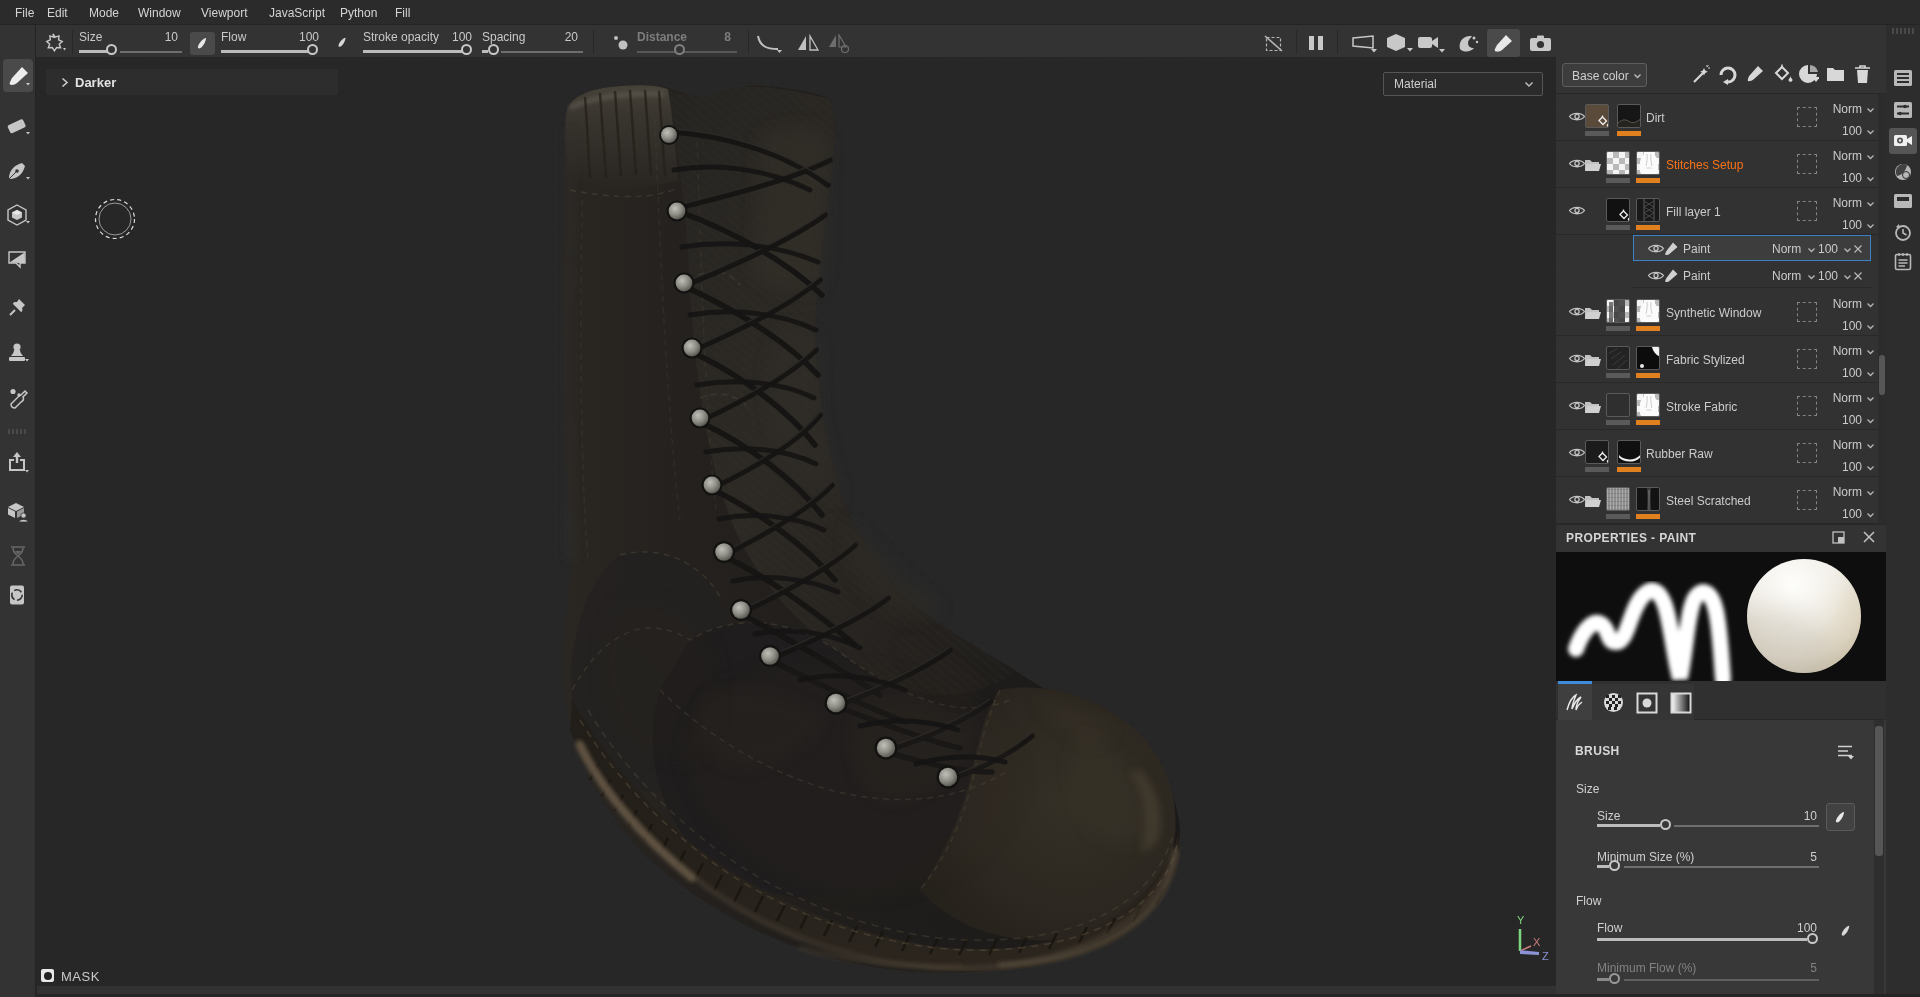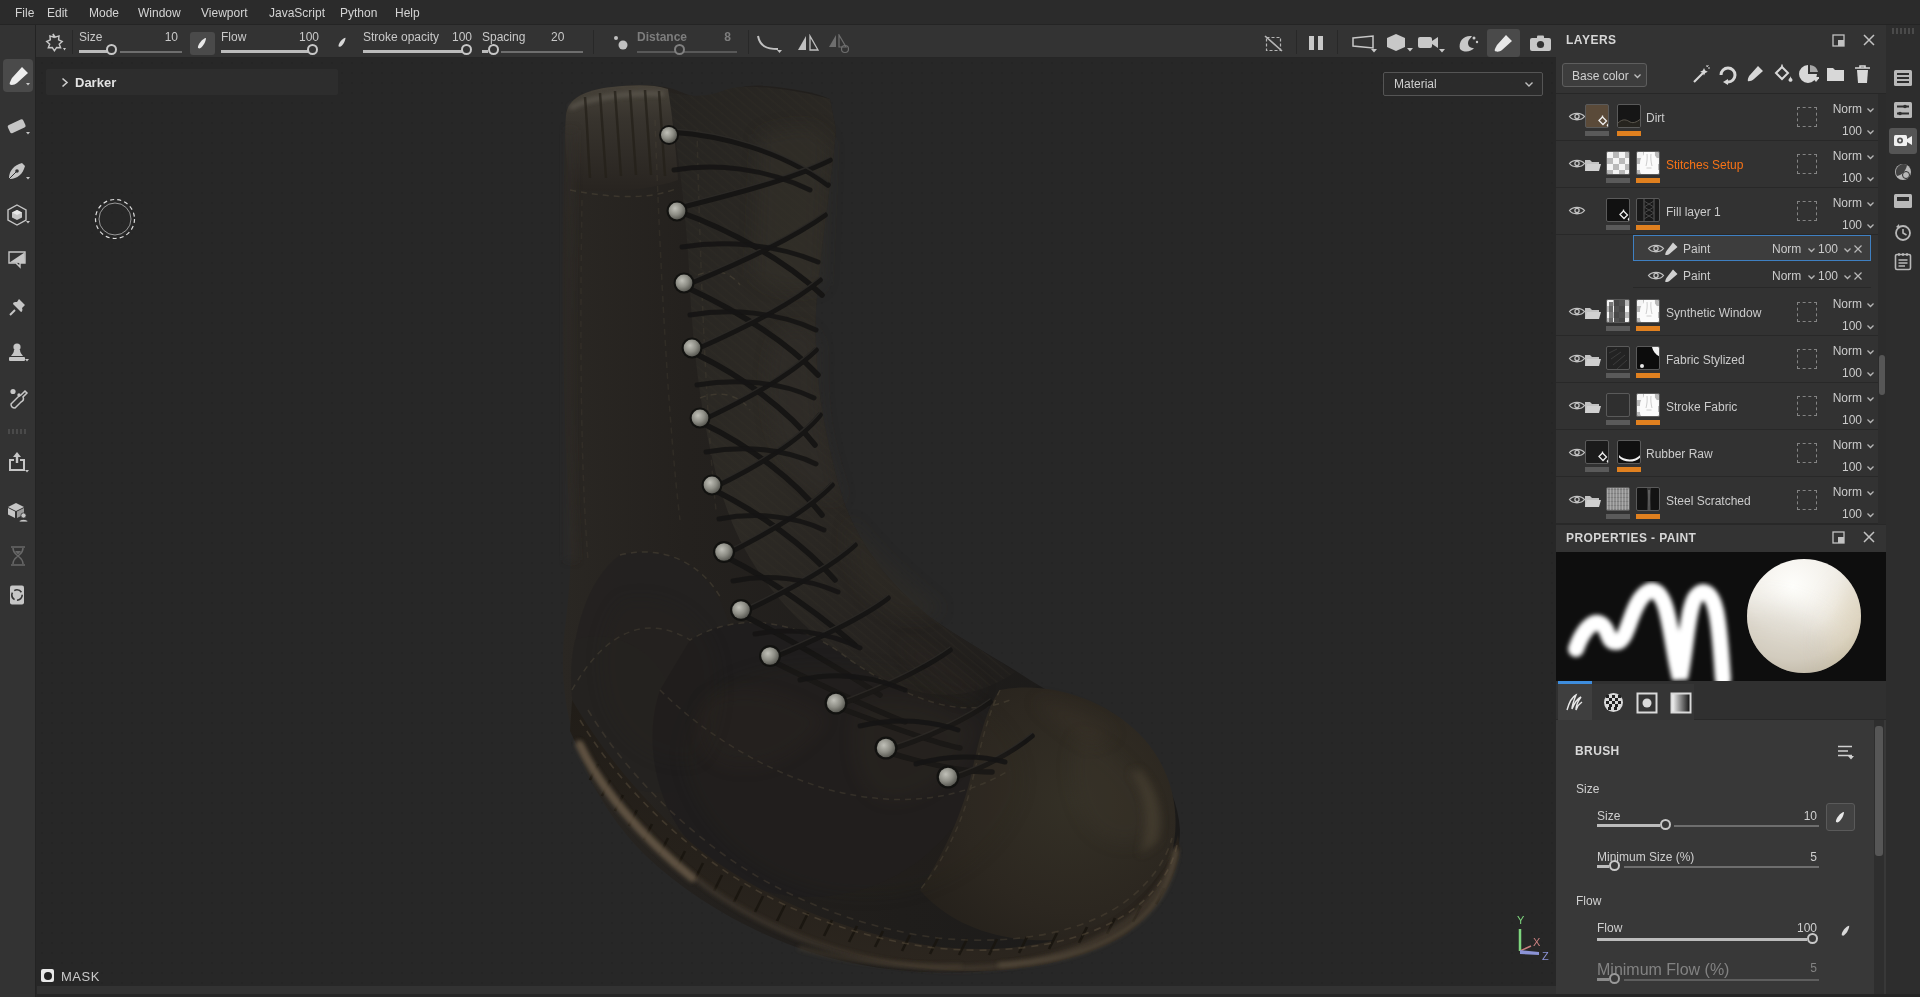--- a/index.html
+++ b/index.html
@@ -23,21 +23,21 @@
 </head>
 <body>
 <div id="menubar">
   <span class="abs" style="left:15px;top:6px">File</span>
   <span class="abs" style="left:47px;top:6px">Edit</span>
   <span class="abs" style="left:89px;top:6px">Mode</span>
   <span class="abs" style="left:138px;top:6px">Window</span>
   <span class="abs" style="left:201px;top:6px">Viewport</span>
   <span class="abs" style="left:269px;top:6px">JavaScript</span>
   <span class="abs" style="left:340px;top:6px">Python</span>
-  <span class="abs" style="left:395px;top:6px">Help</span>
+  <span class="abs" style="left:395px;top:6px">Fill</span>
 </div>
 <div id="toolbar">
 
   <div class="abs" style="left:8px;top:4px;width:22px;height:6px;background-image:repeating-linear-gradient(90deg,#5a5a5a 0 2px,transparent 2px 4px);"></div>
 
   <svg class="abs" style="left:43px;top:7px" width="26" height="22" viewBox="0 0 26 22">
     <path d="M10 2 l2.2 3.1 3.8-1.2 -0.4 3.9 3.6 1.7 -3 2.6 1.4 3.7 -4 -0.3 -2.2 3.3 -2.1-3.3 -4 0.3 1.4-3.7 -3-2.6 3.6-1.7 -0.4-3.9 3.8 1.2 z" fill="none" stroke="#c8c8c8" stroke-width="1.4"></path>
     <path d="M20 16 l3 0 -1.5 2.5 z" fill="#c8c8c8"></path>
   </svg>
   <div class="abs" style="left:72px;top:5px;width:1px;height:24px;background:#282828"></div>
@@ -60,21 +60,21 @@
   <svg class="abs" style="left:336px;top:11px" width="13" height="13" viewBox="0 0 15 15">
     <path d="M3 12 C2 9 8 2 11 2 C11 6 7 12 4.5 12.5 Z" fill="#d8d8d8"></path>
   </svg>
 
   <span class="abs txt" style="left:363px;top:5px">Stroke opacity</span>
   <span class="abs txt" style="left:445px;top:5px;width:27px;text-align:right">100</span>
   <div class="abs" style="left:363px;top:25px;width:99px;height:3px;background:#bcbcbc"></div>
   <div class="abs" style="left:461px;top:19px;width:11px;height:11px;border-radius:50%;border:2.5px solid #c8c8c8;background:#333"></div>
 
   <span class="abs txt" style="left:482px;top:5px">Spacing</span>
-  <span class="abs txt" style="left:551px;top:5px;width:27px;">20</span>
+  <span class="abs txt" style="left:551px;top:5px;width:27px;text-align:right">20</span>
   <div class="abs" style="left:482px;top:25px;width:6px;height:3px;background:#bcbcbc"></div>
     <div class="abs" style="left:501px;top:26px;width:82px;height:2px;background:#6e6e6e"></div>
   <div class="abs" style="left:488px;top:19px;width:11px;height:11px;border-radius:50%;border:2.5px solid #c8c8c8;background:#333"></div>
   <div class="abs" style="left:593px;top:5px;width:1px;height:24px;background:#282828"></div>
 
   <svg class="abs" style="left:610px;top:9px" width="22" height="20" viewBox="0 0 22 20">
     <circle cx="6" cy="4" r="2" fill="#c0c0c0"></circle>
       <circle cx="13" cy="11" r="4.5" fill="#c0c0c0"></circle>
   </svg>
 
@@ -500,30 +500,20 @@
 <line x1="23" y1="19" x2="23" y2="41" stroke="#7ed67e" stroke-width="2.5"></line>
 <line x1="23" y1="41" x2="34" y2="36" stroke="#c97f7f" stroke-width="1.5"></line>
 <text x="36" y="36" font-size="11" fill="#c97f7f" font-family="Liberation Sans">X</text>
 <path d="M23 40 L42 42 L42 45 L23 44 Z" fill="#8b93d6"></path>
 <text x="45" y="50" font-size="11" fill="#8b93d6" font-family="Liberation Sans">Z</text>
 </svg>
 <div class="abs" style="left:0;top:928px;width:1519px;height:8px;background:#323232"></div>
 <div class="abs" style="left:0;top:936px;width:1519px;height:3px;background:#262626"></div>
 </div>
 <div id="rightpanel">
-<div class="abs" style="left:0;top:0;width:330px;height:31px;background:#333">
-<span class="abs" style="left:10px;top:8px;font-size:12px;font-weight:bold;color:#d6d6d6;letter-spacing:0.5px">LAYERS</span>
-<svg class="abs" style="left:276px;top:9px" width="13" height="13" viewBox="0 0 13 13">
-        <rect x="1" y="1" width="11" height="11" fill="none" stroke="#c2c2c2" stroke-width="1.3"></rect>
-        <rect x="6" y="6" width="6" height="6" fill="#c2c2c2"></rect>
-      </svg>
-<svg class="abs" style="left:306px;top:8px" width="14" height="14" viewBox="0 0 14 14">
-        <path d="M2 2 L12 12 M12 2 L2 12" stroke="#c2c2c2" stroke-width="1.5"></path>
-      </svg>
-</div>
 <div class="abs" style="left:6px;top:38px;width:85px;height:24px;background:#3d3d3d;border:1px solid #5e5e5e;border-radius:3px">
       <span class="abs" style="left:9px;top:5px;font-size:12px;color:#d0d0d0">Base color</span>
       <svg class="abs" style="left:70px;top:9px" width="9" height="6" viewBox="0 0 9 6">
         <path d="M1.5 1.5 L4.5 4.5 L7.5 1.5" fill="none" stroke="#c0c0c0" stroke-width="1.3"></path>
       </svg>
     </div>
 
 <svg class="abs" style="left:135px;top:39px" width="21" height="21" viewBox="0 0 21 21">
       <path d="M3 18 L12 9" stroke="#d8d8d8" stroke-width="2.2"></path>
       <path d="M13 4 l1.2 2.6 2.6 1.2 -2.6 1.2 -1.2 2.6 -1.2 -2.6 -2.6 -1.2 2.6 -1.2 z" fill="#d8d8d8"></path>
@@ -928,21 +918,21 @@
     <div class="abs" style="left:68px;top:841px;width:195px;height:2px;background:#6e6e6e"></div>
 <div class="abs" style="left:53px;top:835px;width:11px;height:11px;border-radius:50%;border:2.5px solid #c8c8c8;background:#383838"></div>
 <span class="abs" style="left:20px;top:869px;font-size:12px;color:#cfcfcf">Flow</span>
 <span class="abs" style="left:41px;top:896px;font-size:12px;color:#cfcfcf">Flow</span>
 <span class="abs" style="left:221px;top:896px;width:40px;text-align:right;font-size:12px;color:#cfcfcf">100</span>
 <div class="abs" style="left:41px;top:913px;width:210px;height:3px;background:#bcbcbc"></div>
 <div class="abs" style="left:251px;top:908px;width:11px;height:11px;border-radius:50%;border:2.5px solid #c8c8c8;background:#383838"></div>
 <svg class="abs" style="left:283px;top:899px" width="14" height="14" viewBox="0 0 15 15">
       <path d="M3 12 C2 9 8 2 11 2 C11 6 7 12 4.5 12.5 Z" fill="#d8d8d8"></path>
     </svg>
-<span class="abs" style="left:41px;top:936px;font-size:16px;color:#828282">Minimum Flow (%)</span>
+<span class="abs" style="left:41px;top:936px;font-size:12px;color:#828282">Minimum Flow (%)</span>
 <span class="abs" style="left:221px;top:936px;width:40px;text-align:right;font-size:12px;color:#828282">5</span>
 <div class="abs" style="left:41px;top:953px;width:12px;height:3px;background:#8a8a8a"></div>
     <div class="abs" style="left:68px;top:954px;width:195px;height:2px;background:#5e5e5e"></div>
 <div class="abs" style="left:53px;top:948px;width:11px;height:11px;border-radius:50%;border:2.5px solid #9a9a9a;background:#383838"></div>
 <div class="abs" style="left:322px;top:69px;width:8px;height:430px;background:#2c2c2c"></div>
 <div class="abs" style="left:323px;top:330px;width:6px;height:40px;background:#565656;border-radius:3px"></div>
 <div class="abs" style="left:318px;top:695px;width:10px;height:277px;background:#2e2e2e"></div>
 <div class="abs" style="left:319px;top:701px;width:8px;height:130px;background:#565656;border-radius:3px"></div>
 </div>
 <div id="rightdock">

